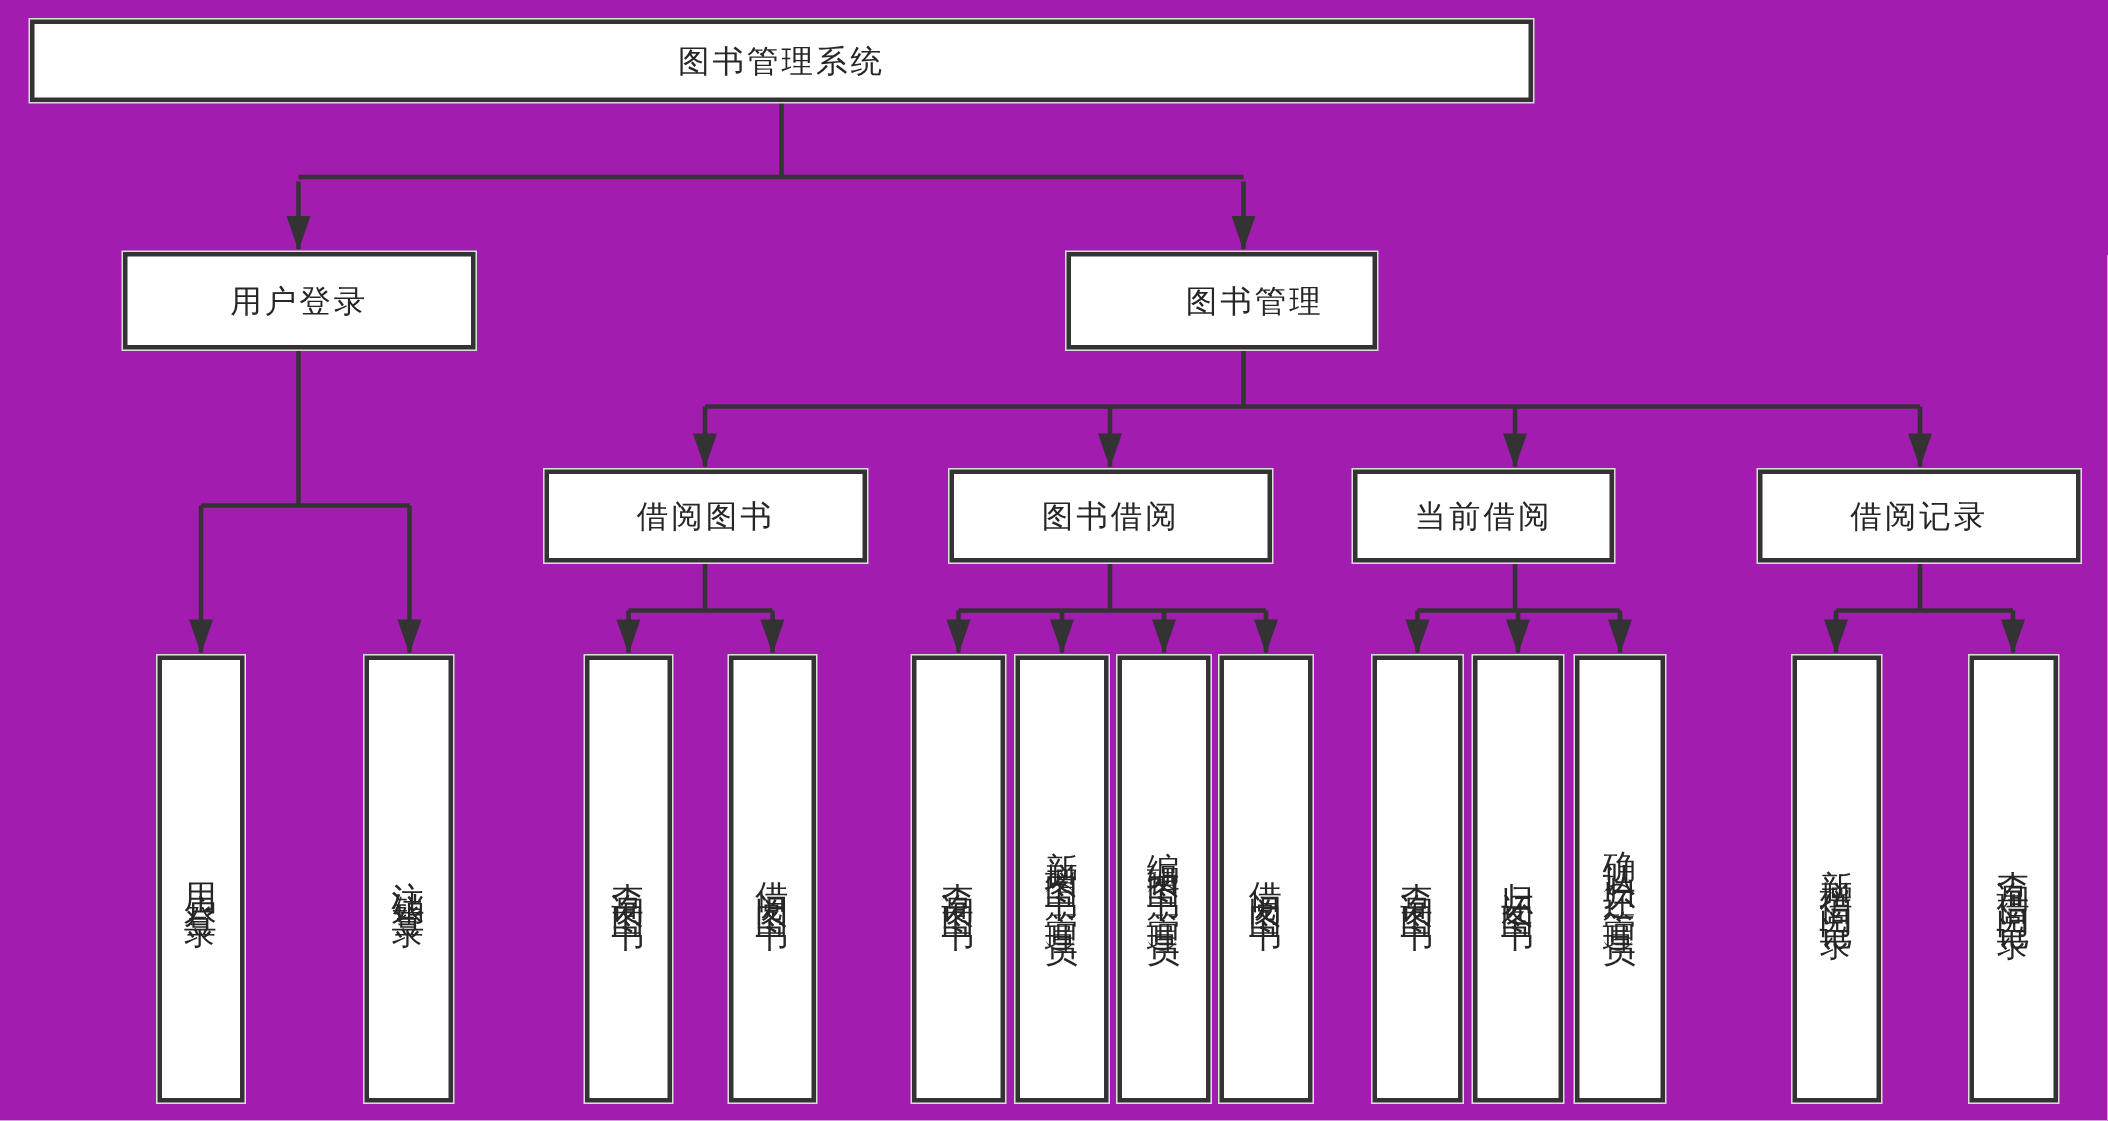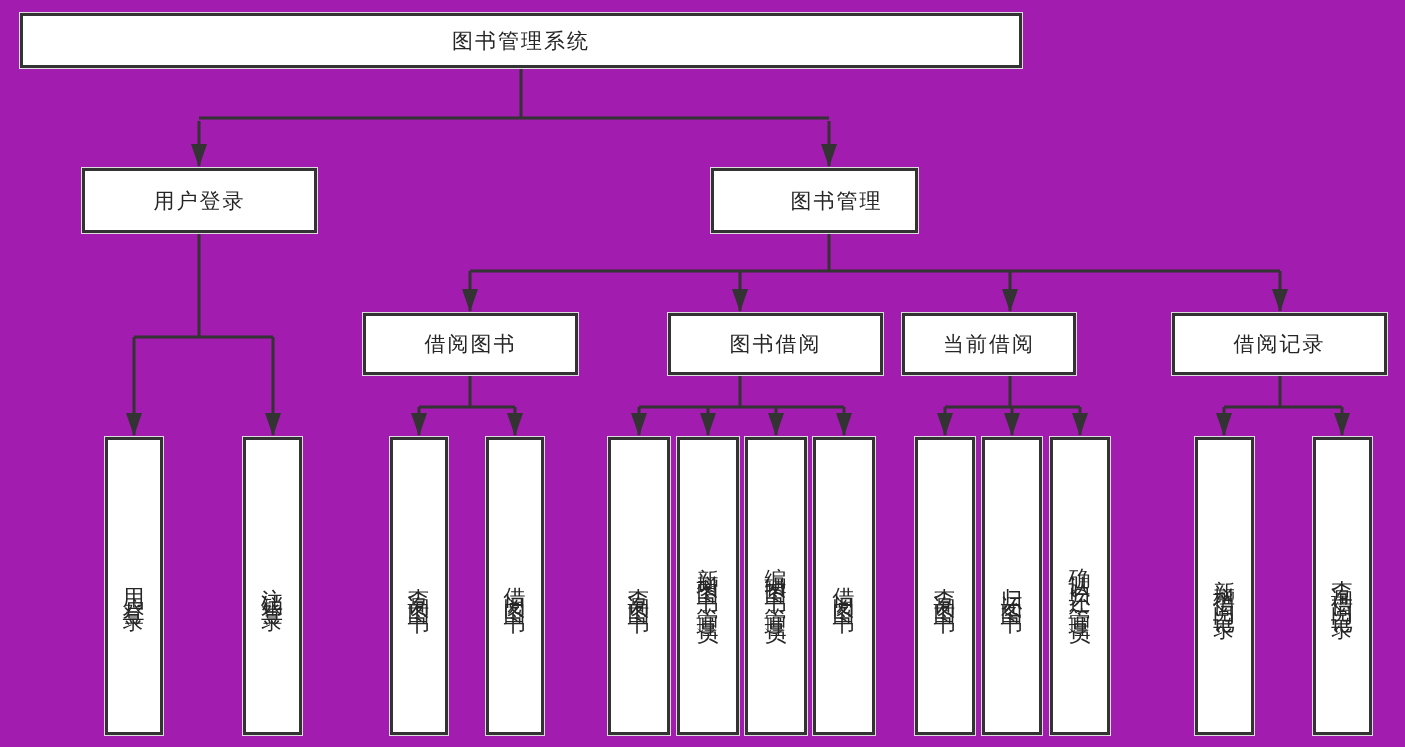--- a/index.html
+++ b/index.html
@@ -97,21 +97,21 @@
       <polygon points="1334,413 1350,413 1342,436"></polygon>
     </g>
   </svg>
 
   <div class="node h" style="left:20px; top:13px; width:1002px; height:55px;">图书管理系统</div>
 
   <div class="node h" style="left:82px; top:168px; width:235px; height:65px;">用户登录</div>
   <div class="node h" style="left:711px; top:168px; width:207px; height:65px;padding-left:44px;">图书管理</div>
 
   <div class="node h" style="left:363px; top:313px; width:215px; height:62px;">借阅图书</div>
-  <div class="node h" style="left:668px; top:313px; width:215px; height:62px;">图书借阅</div>
+  <div class="node h" style="left:633px; top:313px; width:215px; height:62px;">图书借阅</div>
   <div class="node h" style="left:902px; top:313px; width:174px; height:62px;">当前借阅</div>
   <div class="node h" style="left:1172px; top:313px; width:215px; height:62px;">借阅记录</div>
 
   <div class="node v" style="left:105px; top:437px; width:58px; height:298px;">用户登录</div>
   <div class="node v" style="left:243px; top:437px; width:59px; height:298px;">注销登录</div>
 
   <div class="node v" style="left:390px; top:437px; width:58px; height:298px;">查询图书</div>
   <div class="node v" style="left:486px; top:437px; width:58px; height:298px;">借阅图书</div>
 
   <div class="node v" style="left:608px; top:437px; width:62px; height:298px;">查询图书</div>

